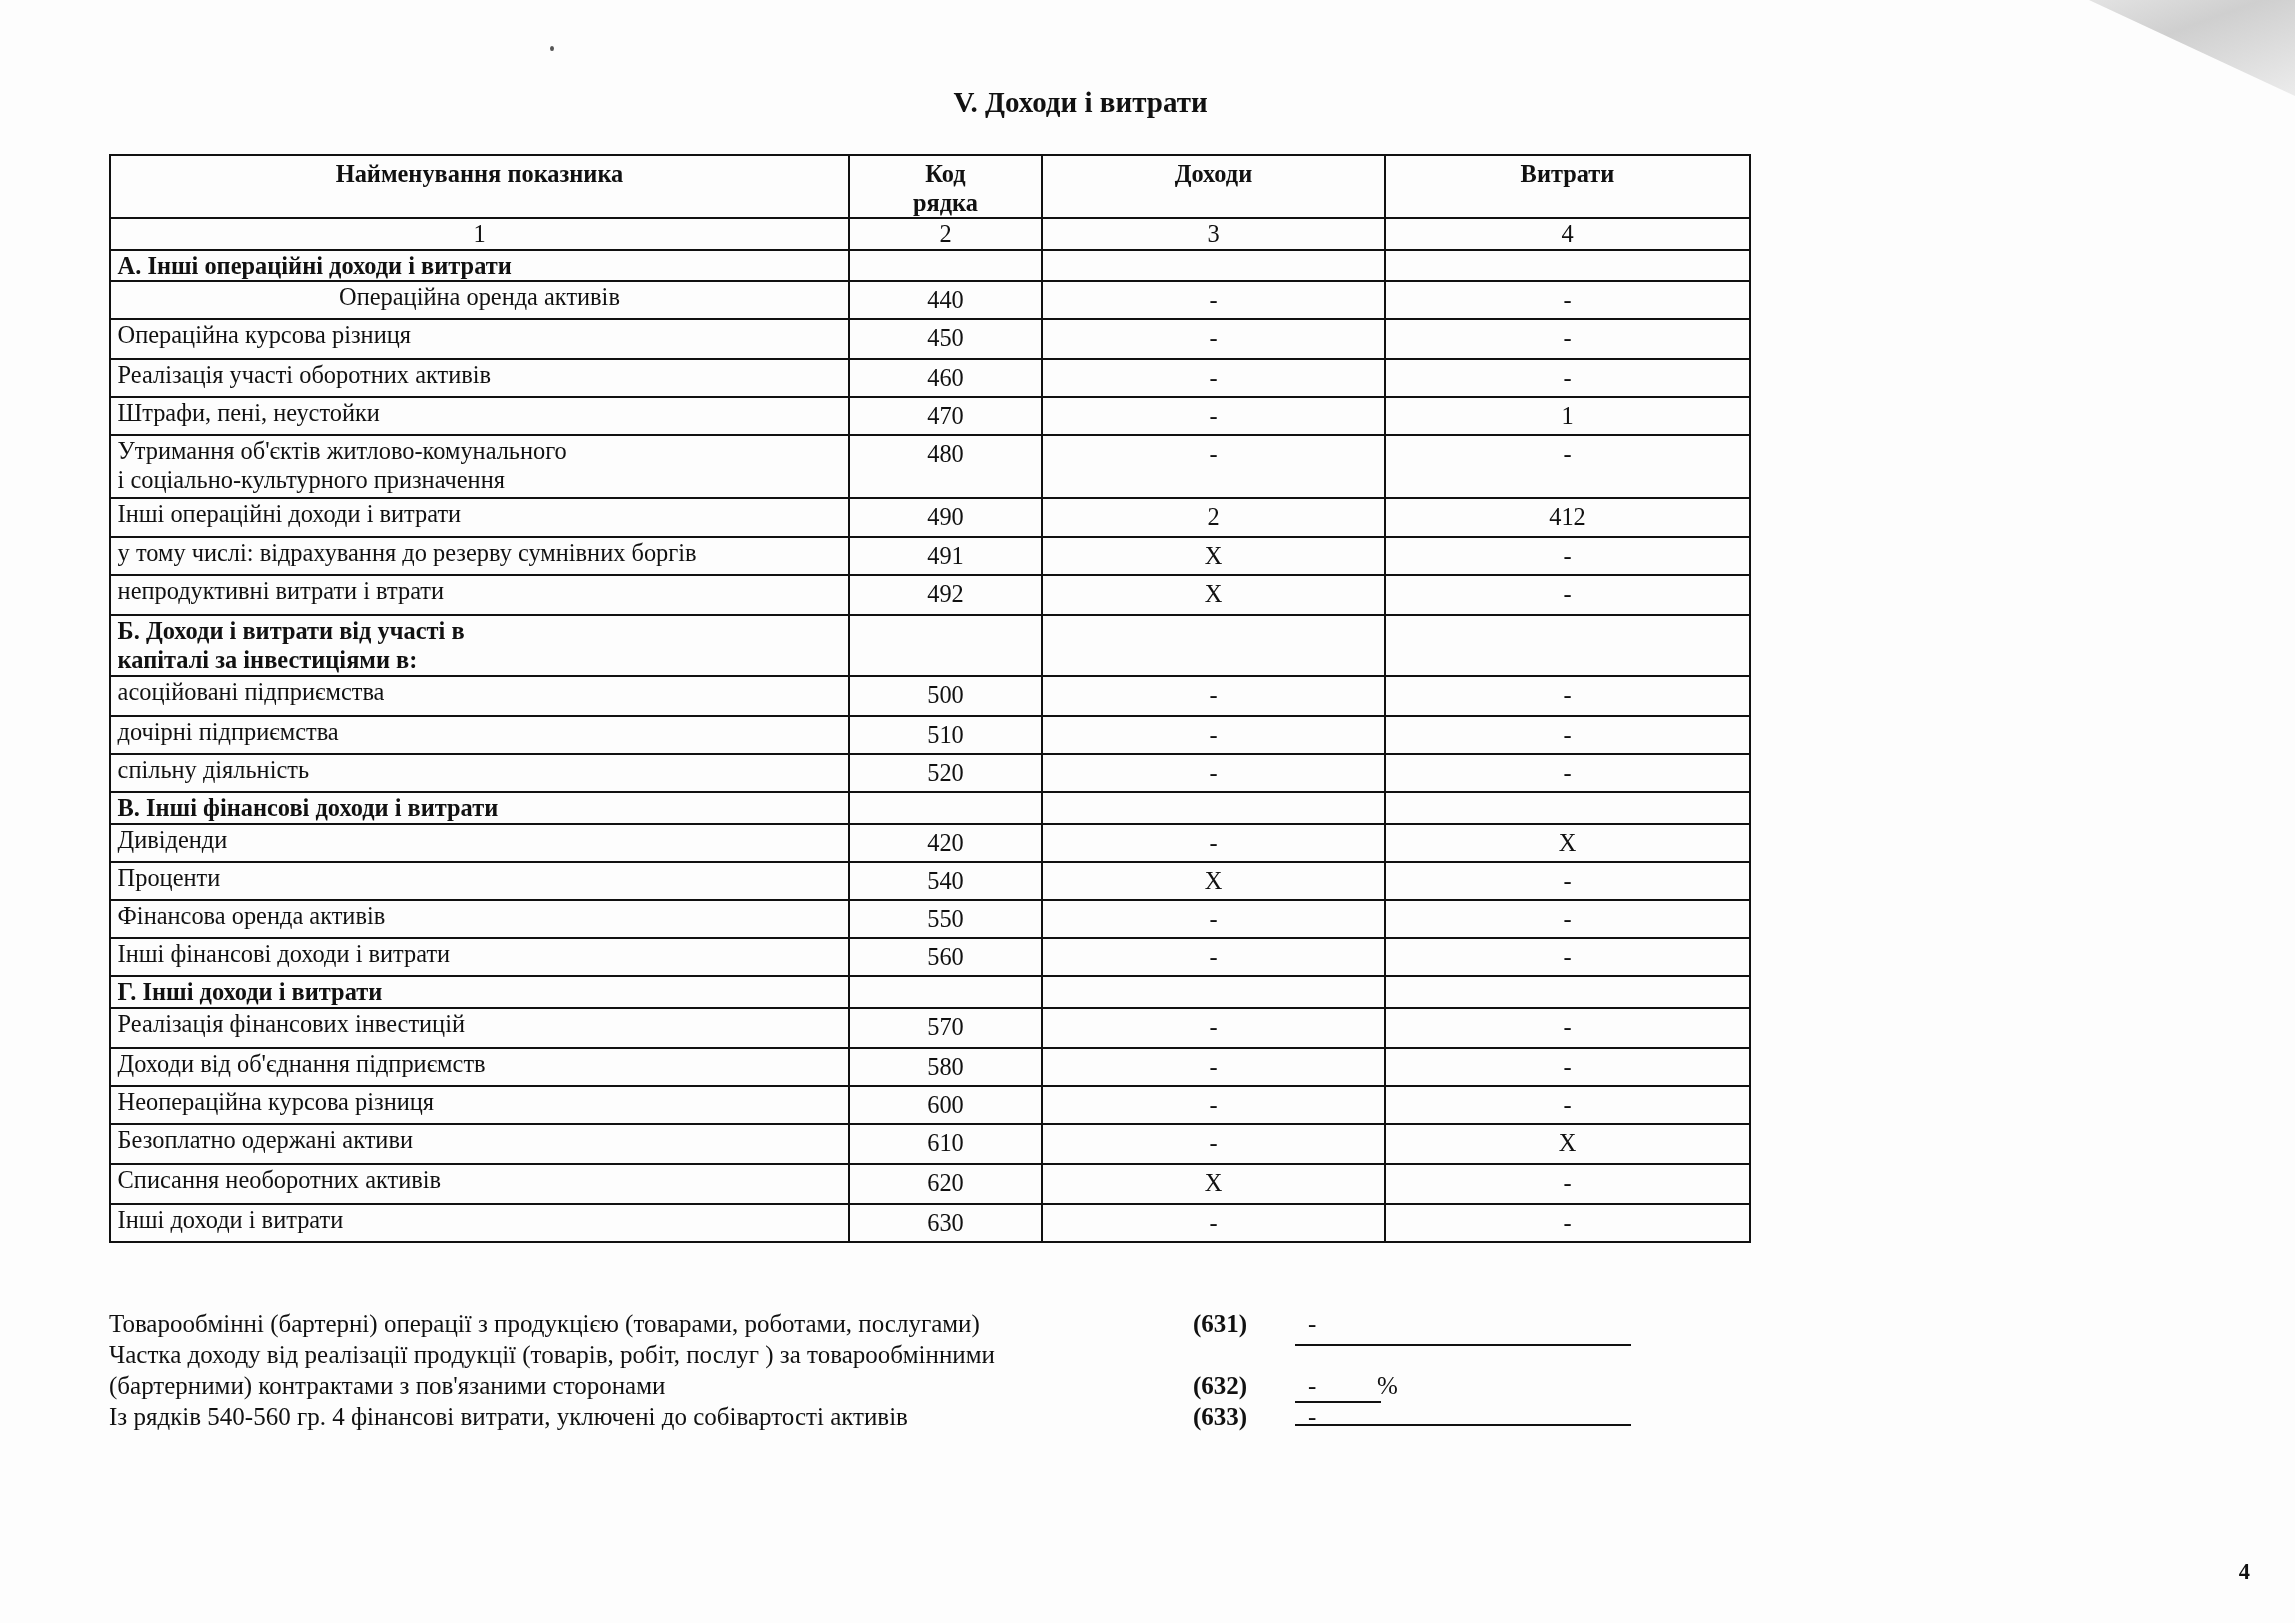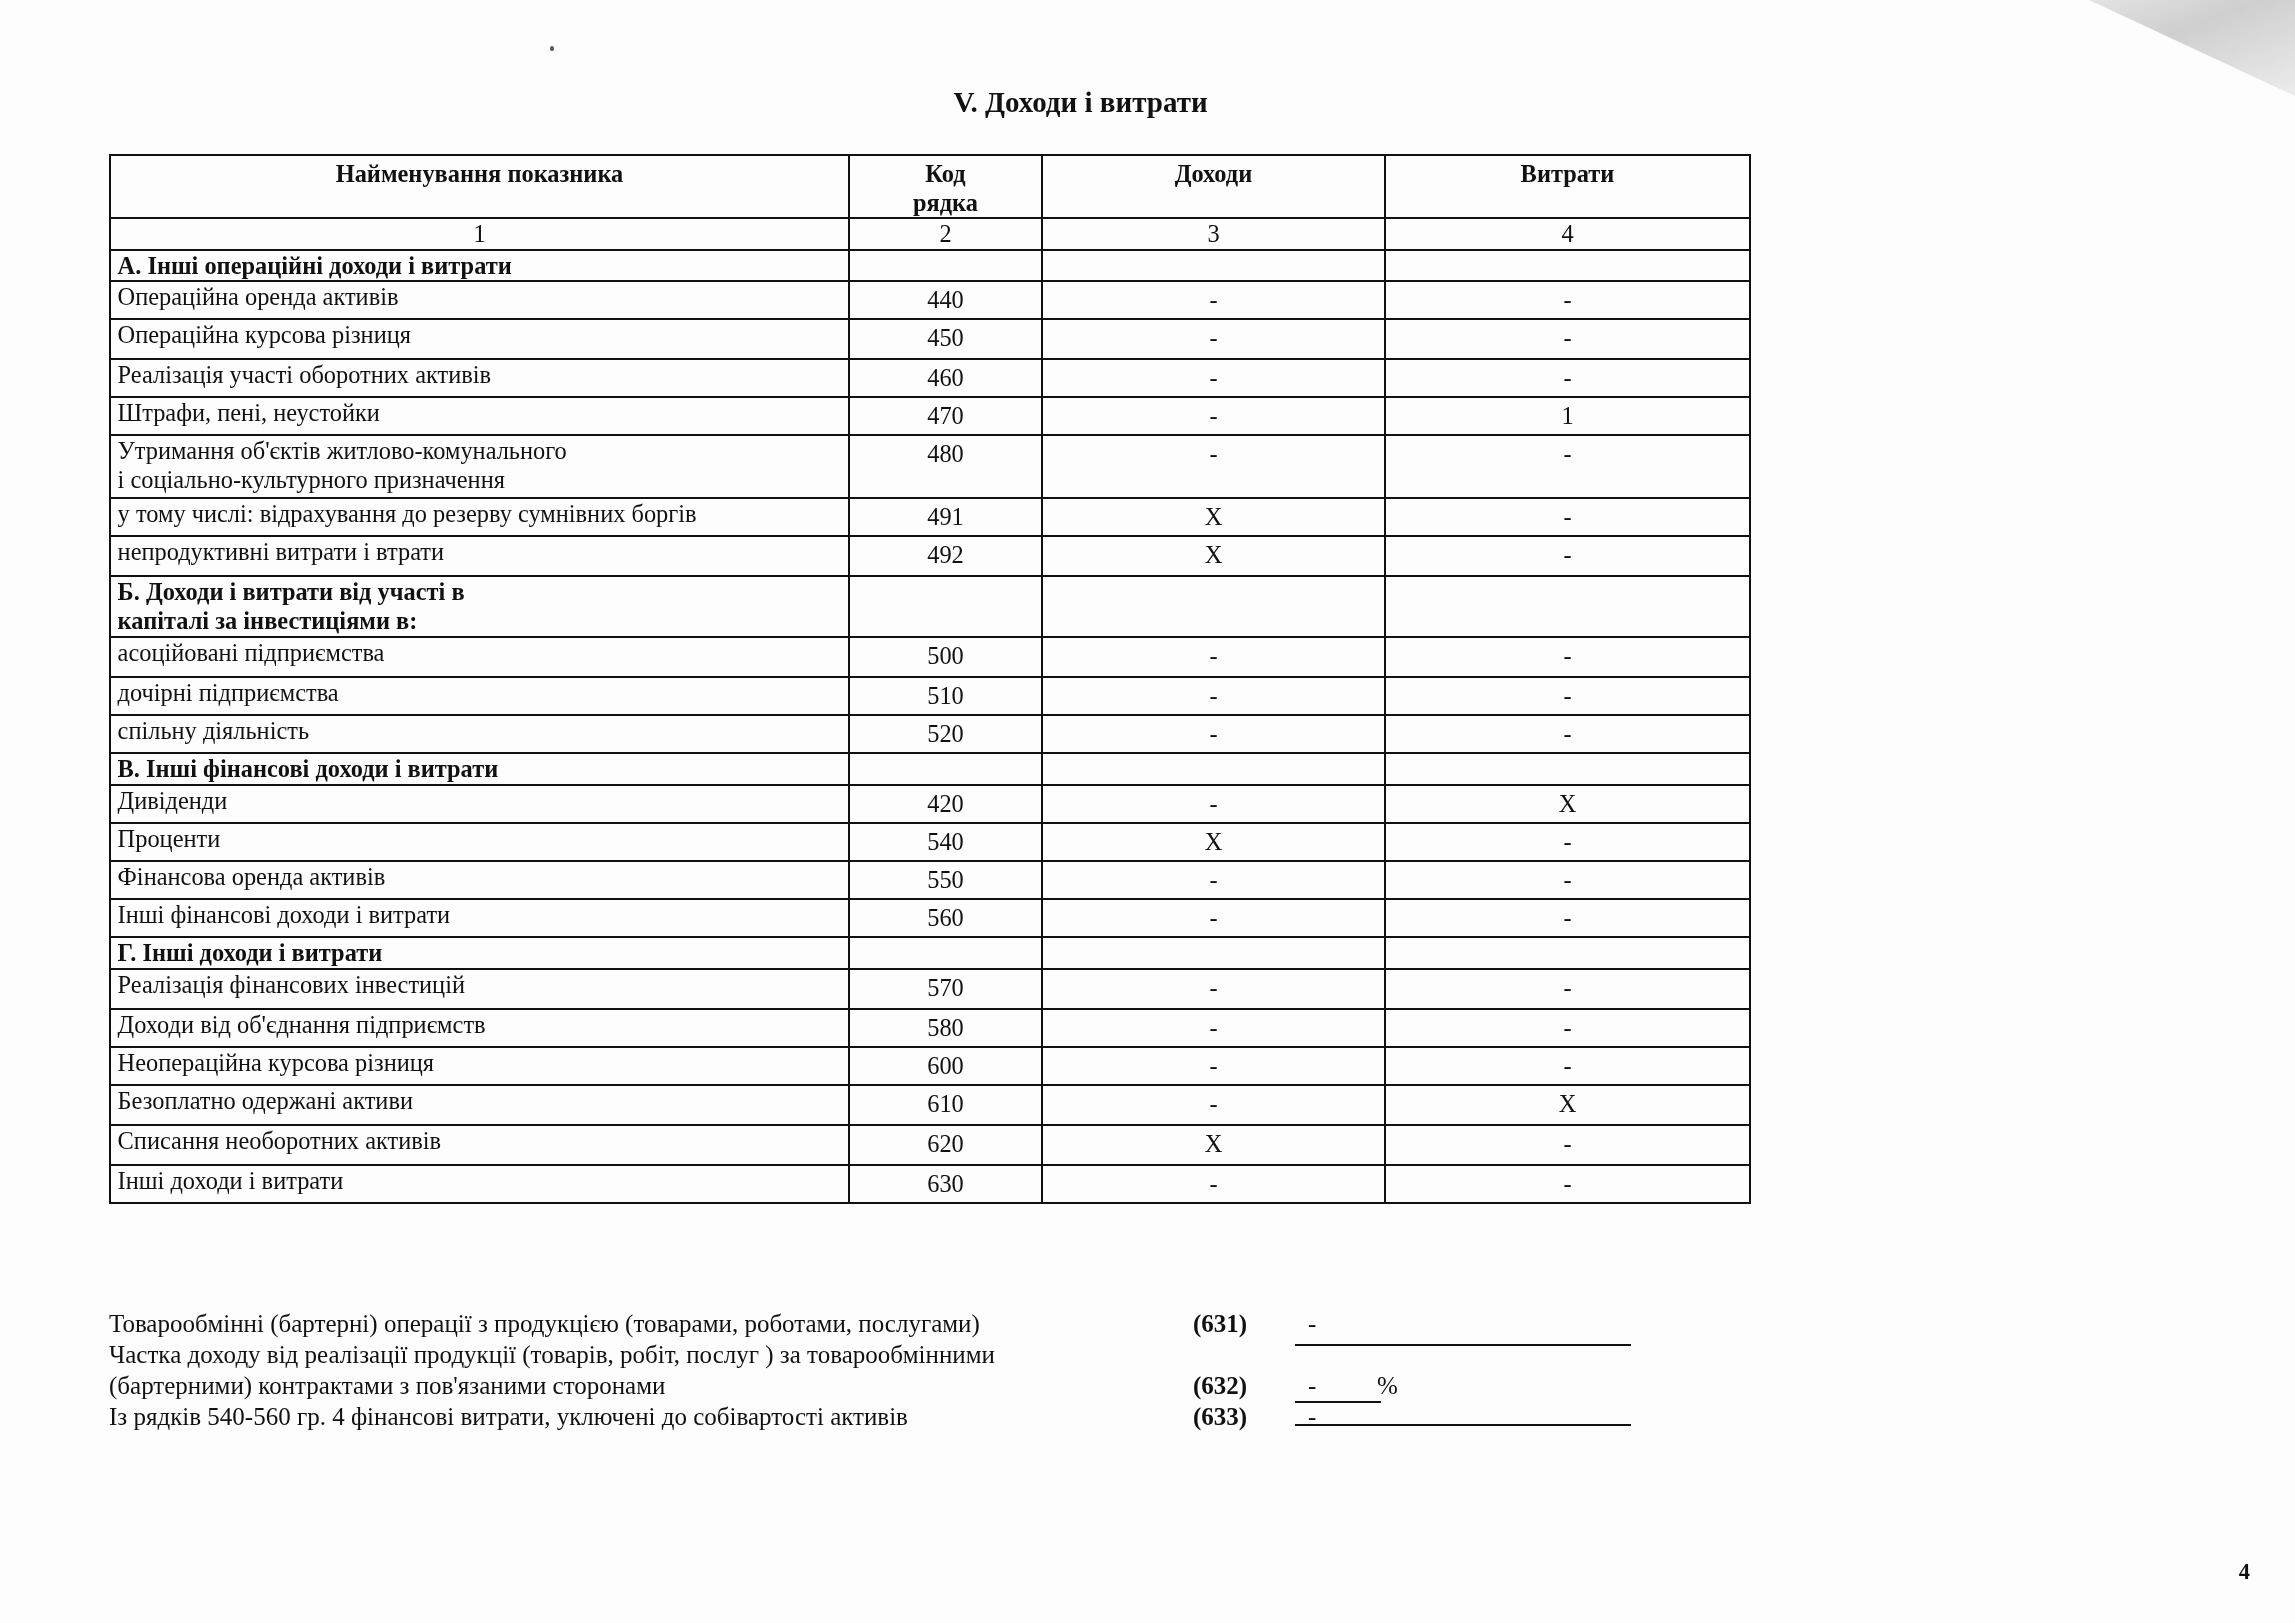--- a/index.html
+++ b/index.html
@@ -70,21 +70,21 @@
       <td>3</td>
       <td>4</td>
     </tr>
   <tr class="section" style="height: 29px;">
         <td class="name" style="white-space: pre-line;">А. Інші операційні доходи і витрати</td>
         <td class="code" style="padding-top: 2.6px;"></td>
         <td class="val" style="padding-top: 2.6px;"></td>
         <td class="val" style="padding-top: 2.6px;"></td>
       </tr>
       <tr class="data-row" style="height: 38px;">
-        <td class="name" style="white-space: pre-line;">Операційна оренда активів</td>
+        <td class="name" style="white-space: pre-line; text-align: center;">Операційна оренда активів</td>
         <td class="code" style="padding-top: 2.6px;">440</td>
         <td class="val" style="padding-top: 2.6px;">-</td>
         <td class="val" style="padding-top: 2.6px;">-</td>
       </tr>
       <tr class="data-row" style="height: 40px;">
         <td class="name" style="white-space: pre-line;">Операційна курсова різниця</td>
         <td class="code" style="padding-top: 2.6px;">450</td>
         <td class="val" style="padding-top: 2.6px;">-</td>
         <td class="val" style="padding-top: 2.6px;">-</td>
       </tr>
@@ -100,20 +100,26 @@
         <td class="val" style="padding-top: 2.6px;">-</td>
         <td class="val" style="padding-top: 2.6px;">1</td>
       </tr>
       <tr class="data-row" style="height: 63px;">
         <td class="name" style="white-space: pre-line;">Утримання об'єктів житлово-комунального
  і соціально-культурного призначення</td>
         <td class="code" style="padding-top: 2.6px;">480</td>
         <td class="val" style="padding-top: 2.6px;">-</td>
         <td class="val" style="padding-top: 2.6px;">-</td>
       </tr>
+      <tr class="data-row" style="height: 39px;">
+        <td class="name" style="white-space: pre-line;">Інші операційні доходи і витрати</td>
+        <td class="code" style="padding-top: 2.6px;">490</td>
+        <td class="val" style="padding-top: 2.6px;">2</td>
+        <td class="val" style="padding-top: 2.6px;">412</td>
+      </tr>
       <tr class="data-row" style="height: 38px;">
         <td class="name" style="white-space: pre-line;">у тому числі: відрахування до резерву сумнівних боргів</td>
         <td class="code" style="padding-top: 2.6px;">491</td>
         <td class="val" style="padding-top: 2.6px;">X</td>
         <td class="val" style="padding-top: 2.6px;">-</td>
       </tr>
       <tr class="data-row" style="height: 40px;">
         <td class="name" style="white-space: pre-line;">непродуктивні витрати і втрати</td>
         <td class="code" style="padding-top: 2.6px;">492</td>
         <td class="val" style="padding-top: 2.6px;">X</td>

